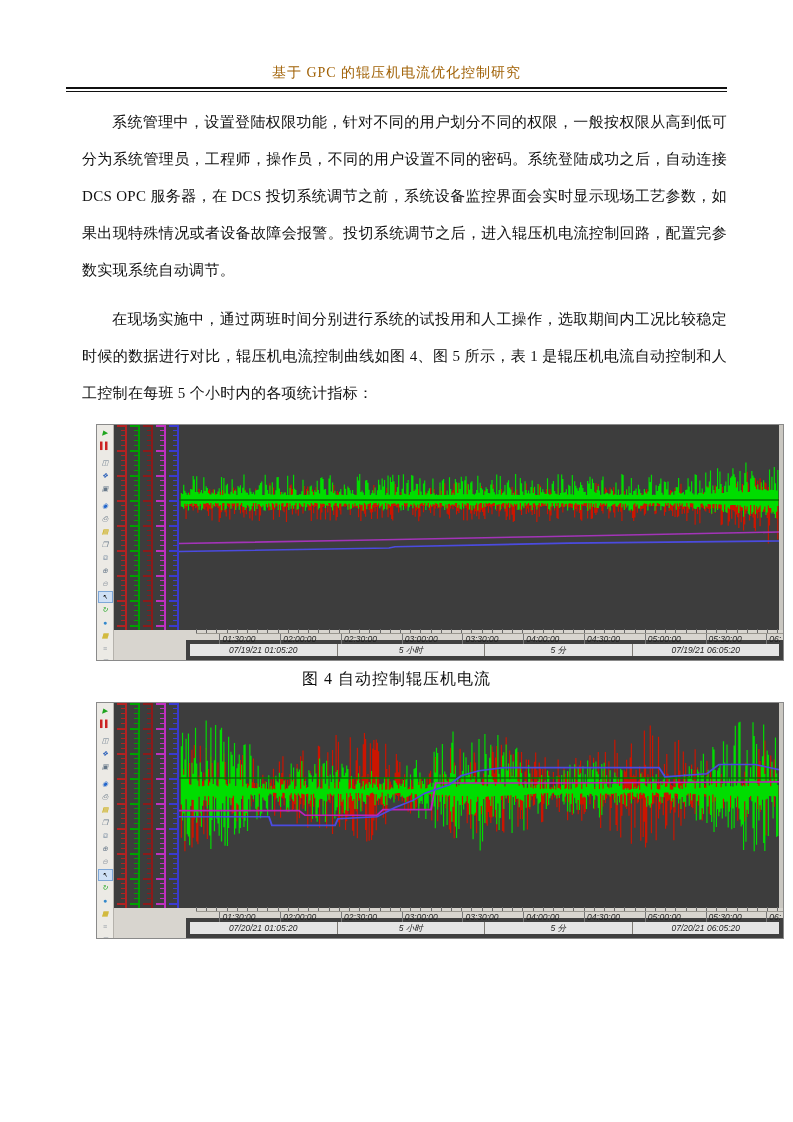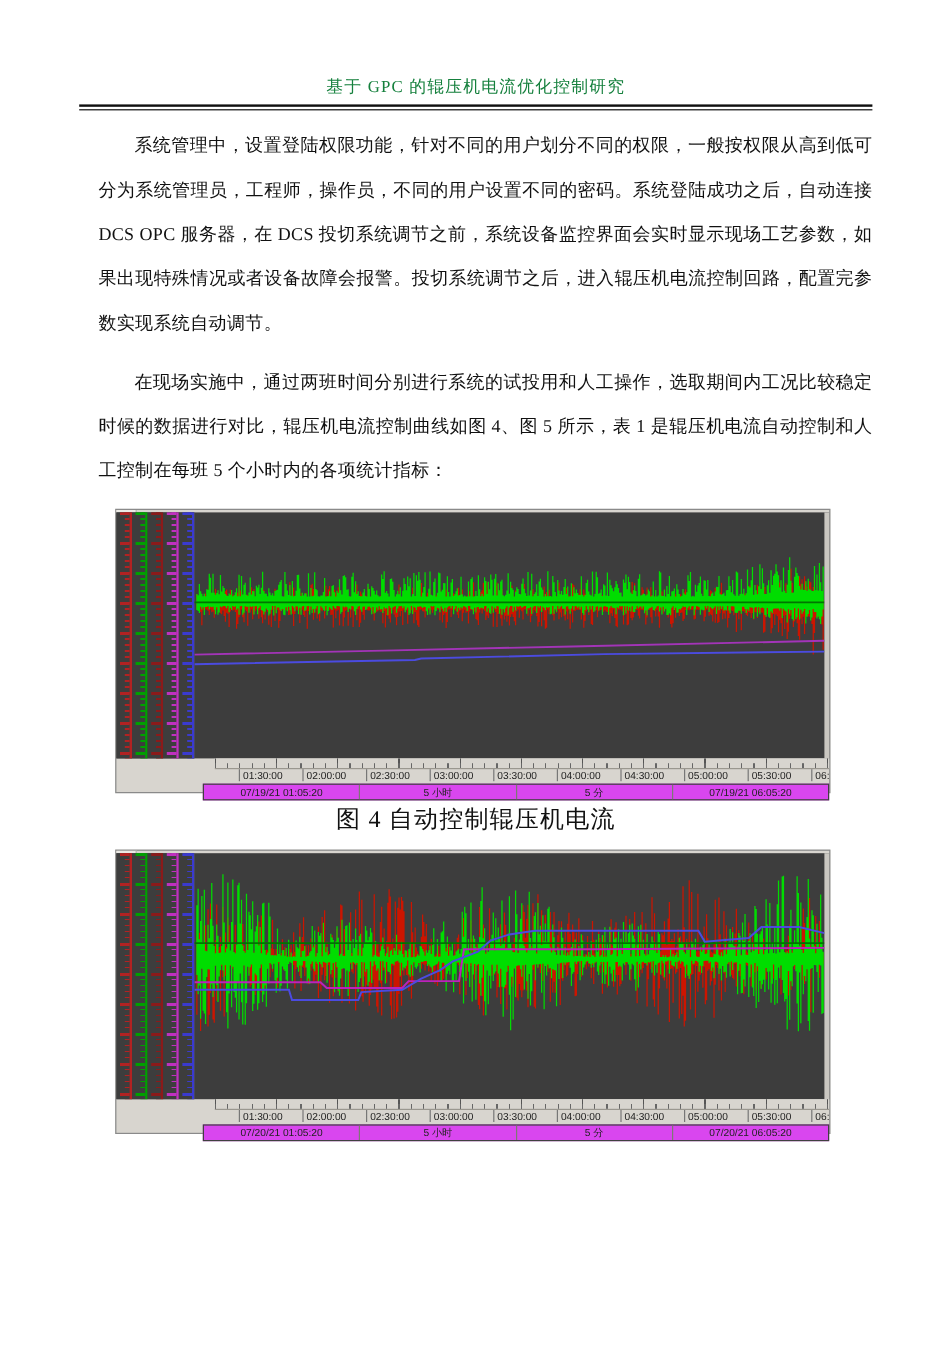--- a/index.html
+++ b/index.html
@@ -1,58 +1,58 @@
 <!DOCTYPE html>
 <html><head>
 <meta charset="utf-8">
 <style>
   html,body{margin:0;padding:0;background:#ffffff;}
   .page{position:relative;width:793px;height:1122px;margin:0 auto;background:#fff;overflow:hidden;
         font-family:"Liberation Serif", serif;color:#111;}
   .content{padding:64px 66px 0 66px;}
 
   
-  .hdr-title{text-align:center;font-size:14px;letter-spacing:1px;color:#15803d;}
+  .hdr-title{text-align:center;font-size:14px;letter-spacing:1px;color:#a16207;}
   .hdr-rule{margin-top:5px;border-top:2.5px solid #101010;border-bottom:1px solid #101010;height:2px;}
 
   
   .para{font-size:15px;line-height:37px;text-align:justify;margin:12px 0 0 16px;text-indent:2em;
         letter-spacing:0.3px;}
   .h5row{margin:16px 0 2px 0;font-weight:bold;font-size:21px;font-family:"Liberation Sans",sans-serif;}
   .h5row .num{margin-right:18px;}
 
   
-  .trend{width:596px;height:237px;margin:12px 0 0 30px;border:1px solid #8a8a8a;background:#d8d5cf;
-         display:flex;flex-direction:column;box-sizing:border-box;font-family:"Liberation Sans",sans-serif;}
+  .trend{width:688px;height:237px;margin:12px 0 0 30px;border:1px solid #8a8a8a;background:#d8d5cf;
+         display:flex;flex-direction:row;box-sizing:border-box;font-family:"Liberation Sans",sans-serif;font-style:italic;}
   .tbar{width:17px;background:#eceae5;border-right:1px solid #b5b2ac;display:flex;flex-direction:column;
         align-items:center;padding-top:2px;box-sizing:border-box;overflow:hidden;}
   .ticon{width:13px;height:10px;line-height:10px;font-size:7px;text-align:center;margin-bottom:1px;
          border:1px solid transparent;overflow:hidden;flex:0 0 auto;}
   .ticon.sel{background:#cfe0f5;border:1px solid #7da7d8;}
   .ticon.gap{margin-top:4px;}
   .tright{flex:1;display:flex;flex-direction:column;min-width:0;}
   .plotrow{display:flex;flex-direction:row;height:205px;}
   .scales{display:flex;flex-direction:row;background:#3d3d3d;}
   .strip{width:13px;height:100%;box-sizing:border-box;background-color:#3d3d3d;background-repeat:repeat-y;}
   .plot{flex:1;background:#3d3d3d;position:relative;min-width:0;border-right:4px solid #cac7c1;}
   .plot svg{display:block;width:100%;height:205px;}
   .ruler{height:8px;margin-left:82px;background:
      repeating-linear-gradient(90deg,#555 0 1px,rgba(0,0,0,0) 1px 51px),
      repeating-linear-gradient(90deg,rgba(0,0,0,0) 0 0.5px,rgba(0,0,0,0) 0.5px 10.2px) ;
      background-color:#d8d5cf;border-bottom:1px solid #9a978f;position:relative;}
   .ruler .minor{position:absolute;left:0;right:0;bottom:0;height:4px;
      background:repeating-linear-gradient(90deg,#666 0 1px,rgba(0,0,0,0) 1px 10.2px);}
   .tlabels{position:relative;height:11px;margin-left:82px;font-size:8.5px;color:#222;}
   .tlabel{position:absolute;top:0;border-left:1px solid #777;padding-left:2px;white-space:nowrap;}
-  .infobar{display:flex;margin:1px 0 0 72px;height:12px;border:1px solid #404040;background:#d946ef;}
+  .infobar{display:flex;margin:1px 0 0 72px;height:12px;border:4px solid #404040;background:#e5e5e5;}
   .iseg{flex:1;border-right:1px solid #7d7a74;font-size:8.5px;text-align:center;line-height:12px;
         color:#222;overflow:hidden;white-space:nowrap;}
   .iseg:last-child{border-right:none;}
 
-  .caption{text-align:center;font-size:20px;margin:8px 0 4px 0;letter-spacing:1px;}
+  .caption{text-align:center;font-size:16px;margin:8px 0 4px 0;letter-spacing:1px;}
 
   
   .footer{position:absolute;left:66px;right:66px;top:1038px;}
   .f-rule{border-top:2px solid #101010;}
   .f-row{position:relative;margin-top:4px;font-size:12px;font-family:"Liberation Sans",sans-serif;}
   .f-page{display:block;text-align:center;}
   .f-issue{position:absolute;right:0;top:0;}
 </style>
 </head>
 <body>

